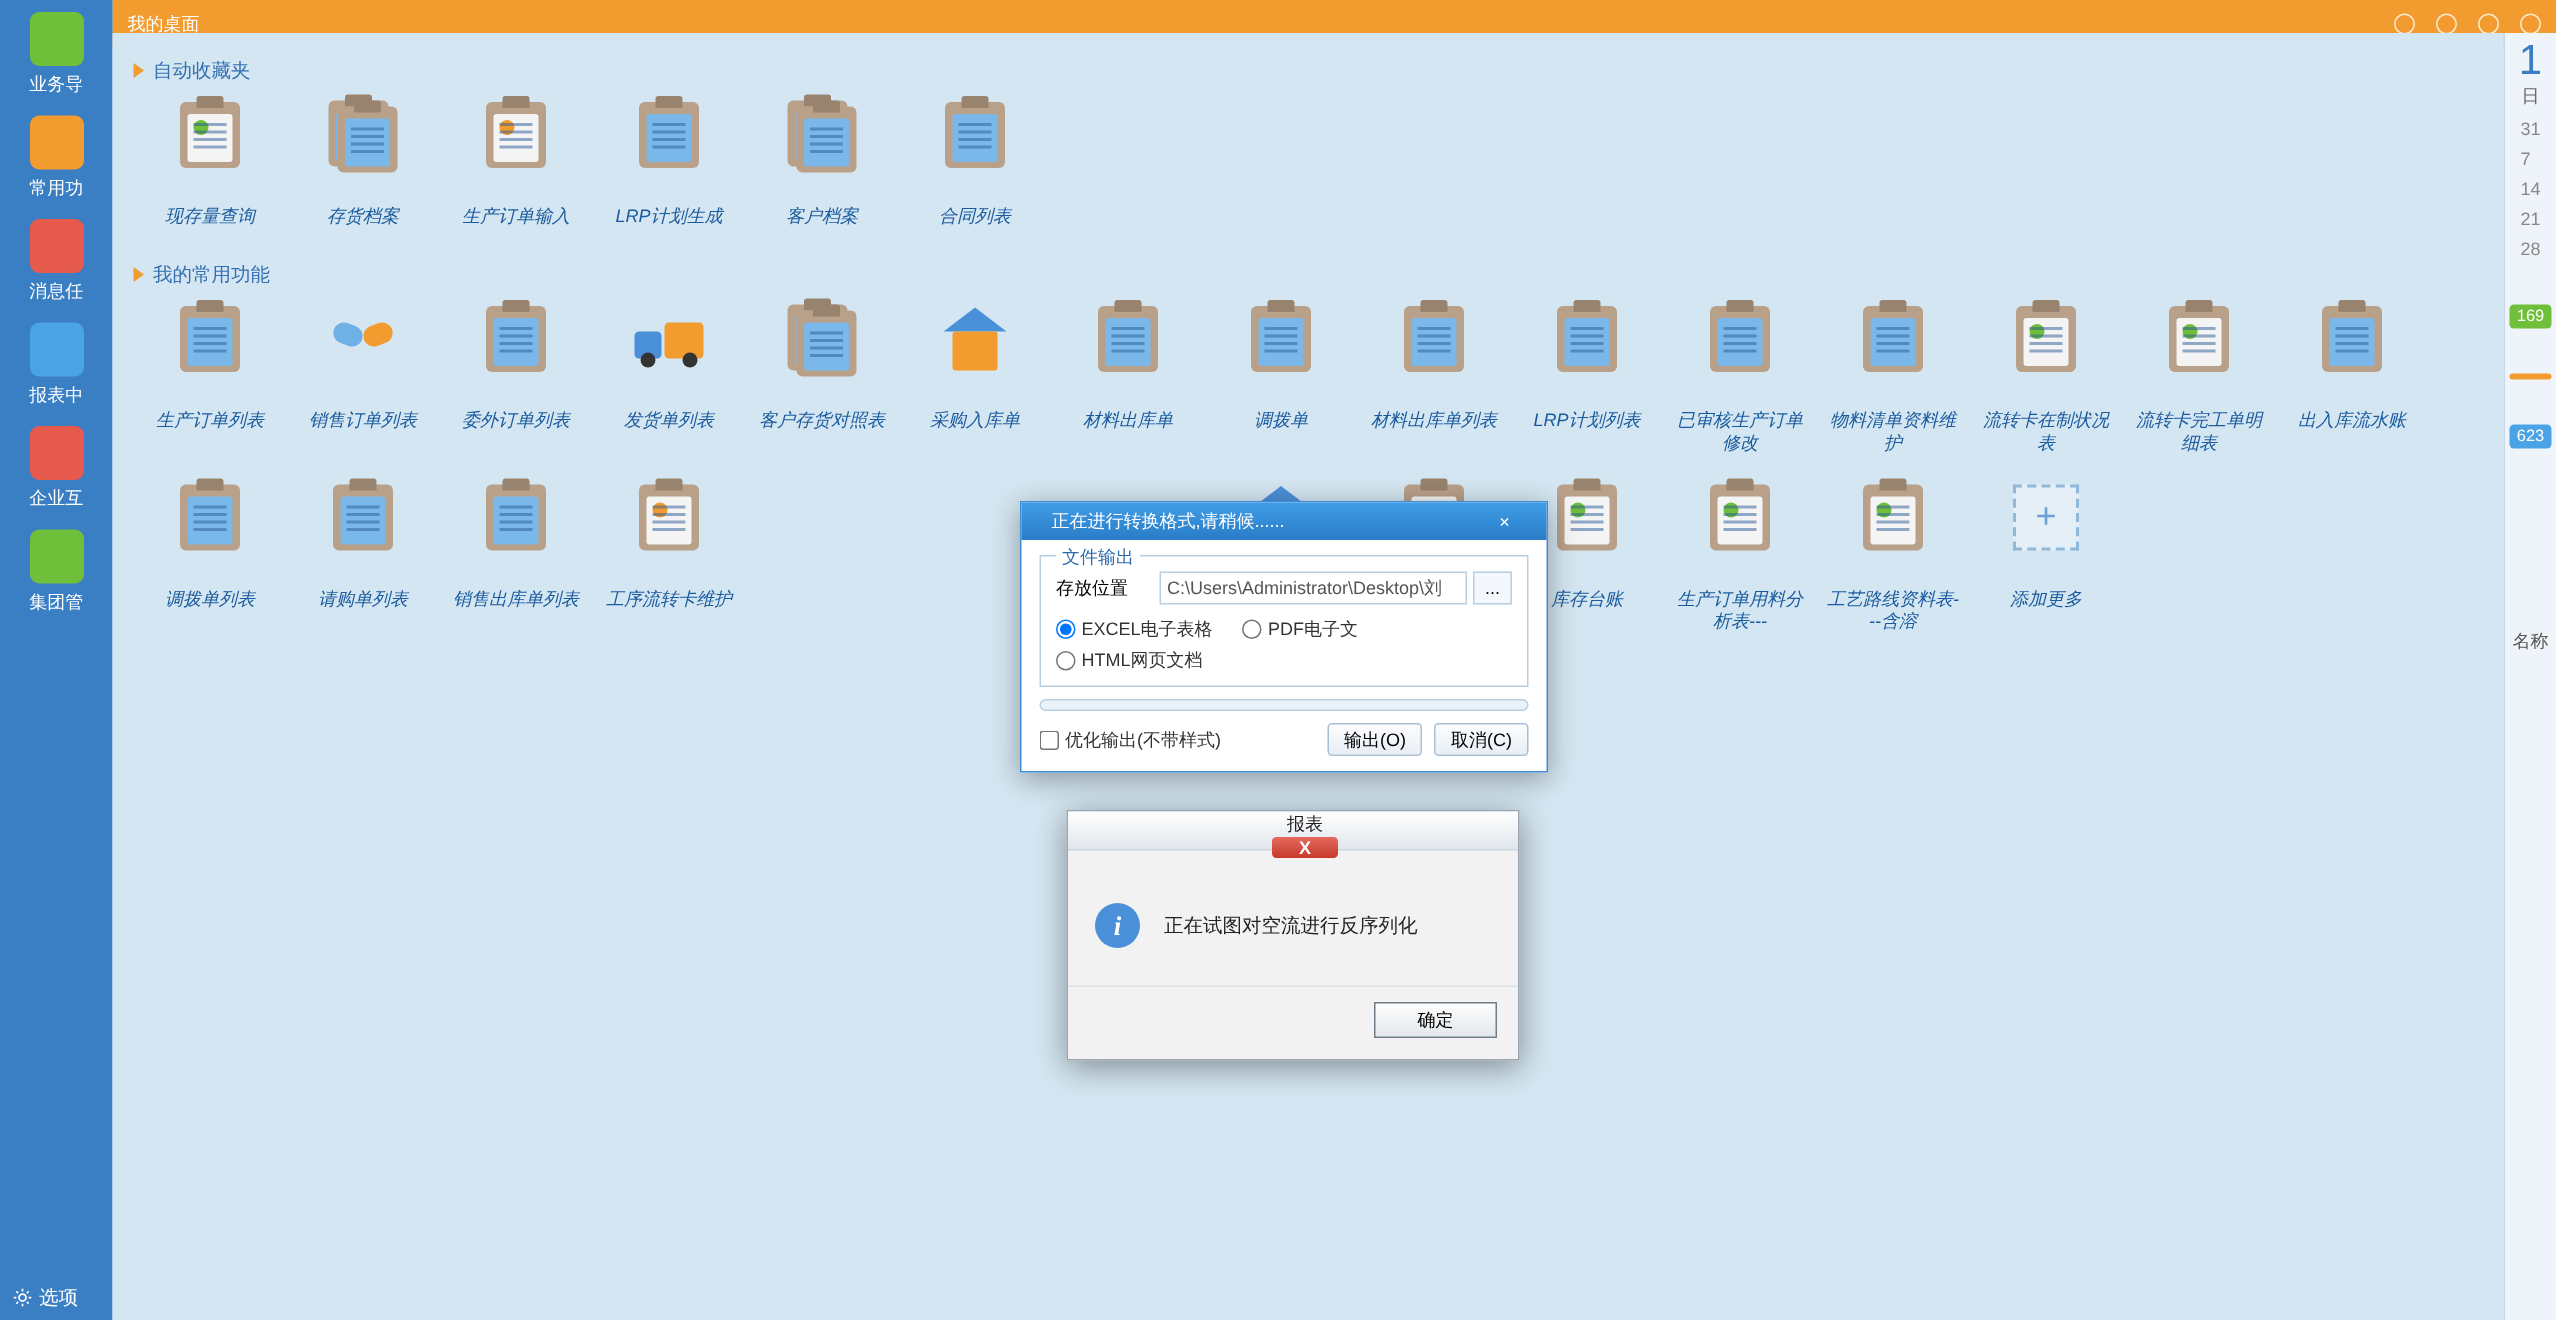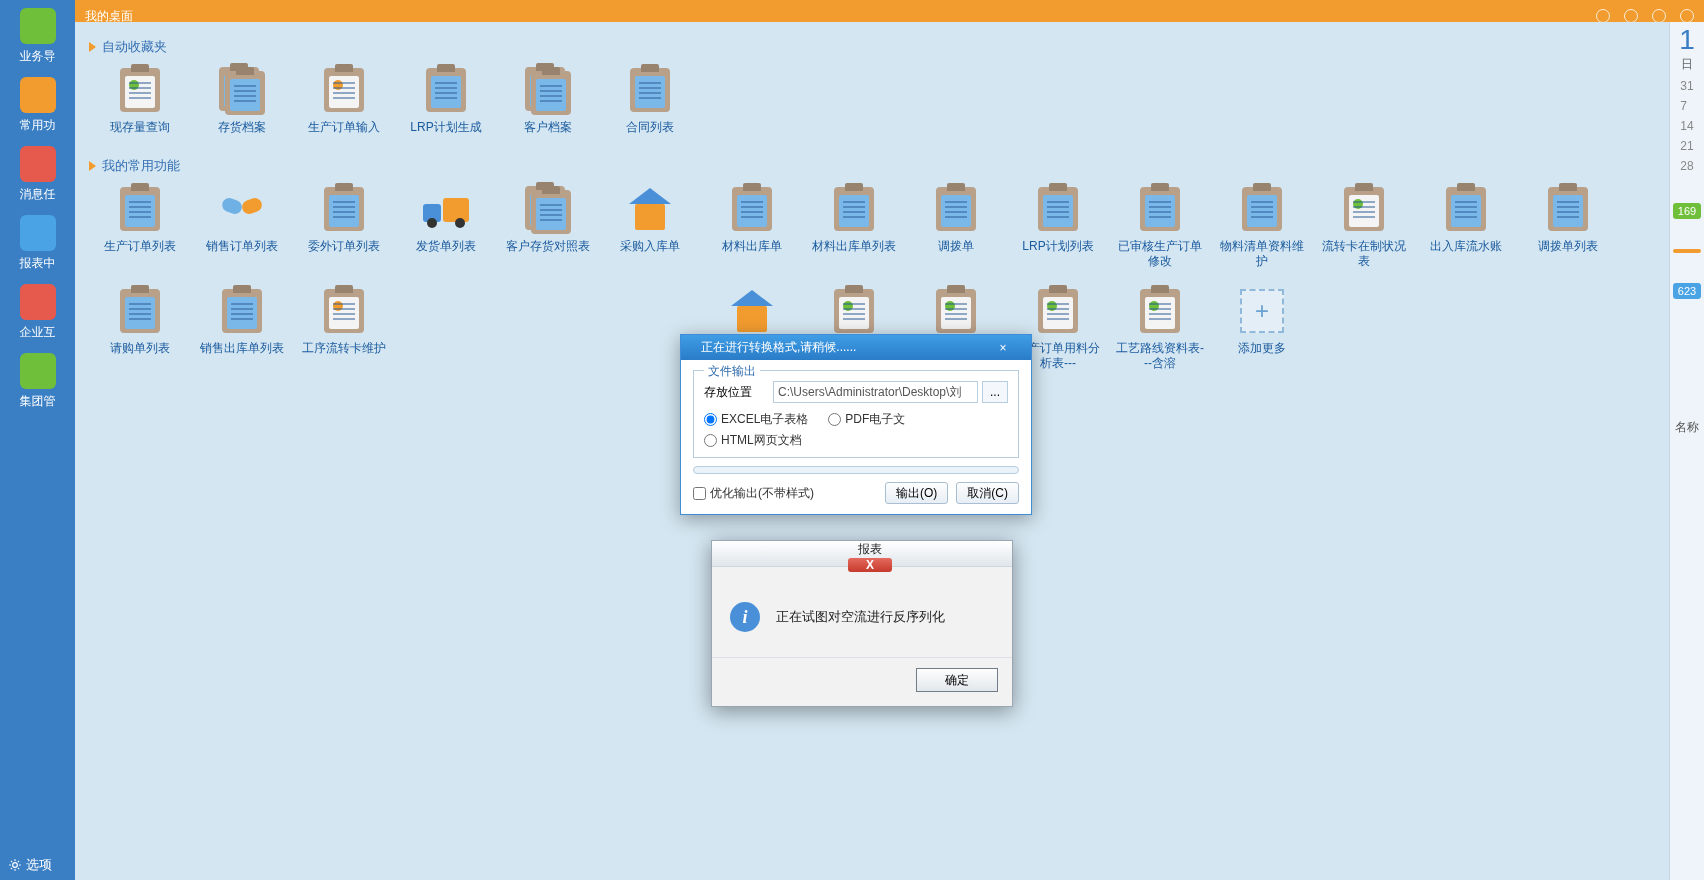--- a/index.html
+++ b/index.html
@@ -18,21 +18,21 @@
 .topbar-right { display:flex; gap:14px; align-items:center; }
 .tbr-icon { width:14px; height:14px; border:1px solid rgba(255,255,255,.8); border-radius:50%; }
 
 
 .main { position:absolute; left:75px; top:22px; right:35px; bottom:0; background:#d4e6f1; padding:12px 14px; overflow:hidden; }
 .section-hdr { display:flex; align-items:center; gap:6px; color:#3570b4; font-size:13px; margin:4px 0 10px; cursor:pointer; }
 .tri { width:0; height:0; border-top:5px solid transparent; border-bottom:5px solid transparent; border-left:7px solid #f29c2f; }
 .grid { display:flex; flex-wrap:wrap; gap:0; }
 .tile { width:102px; display:flex; flex-direction:column; align-items:center; margin:0 0 18px; cursor:pointer; }
 .tile .ic { width:48px; height:48px; display:flex; align-items:center; justify-content:center; }
-.tile .lbl { color:#1a5a9e; font-size:12px; text-align:center; margin-top:6px; line-height:1.25; max-width:88px; }
+.tile .lbl { color:#1a5a9e; font-size:12px; text-align:center; margin-top:23px; line-height:1.25; max-width:88px;font-style:italic; }
 .add-box { width:44px; height:44px; border:2px dashed #8fb8db; display:flex; align-items:center; justify-content:center; color:#6aa0d2; font-size:24px; background:#e3eef7; }
 
 
 .clip { width:40px; height:44px; position:relative; }
 .clip .back { position:absolute; inset:0; background:#b9a089; border-radius:4px; }
 .clip .tab { position:absolute; top:-4px; left:50%; transform:translateX(-50%); width:18px; height:8px; background:#98836f; border-radius:2px 2px 0 0; }
 .clip .page { position:absolute; left:5px; right:5px; top:8px; bottom:4px; border-radius:2px; }
 .pg-blue { background:#7ab8ea; }
 .pg-white { background:#f4f4f4; }
 .clip .lines { position:absolute; left:9px; right:9px; top:14px; display:flex; flex-direction:column; gap:3px; }
@@ -395,52 +395,52 @@
             <div class="tab"></div>
             <div class="page pg-blue"></div>
             <div class="lines">
               <span></span>
               <span></span>
               <span></span>
               <span></span>
             </div>
           </div>
         </div>
+        <div class="lbl">调拨单</div>
+      </div>
+      <div class="tile">
+        <div class="ic">
+          <div class="clip">
+            <div class="back"></div>
+            <div class="tab"></div>
+            <div class="page pg-blue"></div>
+            <div class="lines">
+              <span></span>
+              <span></span>
+              <span></span>
+              <span></span>
+            </div>
+          </div>
+        </div>
         <div class="lbl">材料出库单列表</div>
       </div>
       <div class="tile">
         <div class="ic">
           <div class="clip">
             <div class="back"></div>
             <div class="tab"></div>
             <div class="page pg-blue"></div>
             <div class="lines">
               <span></span>
               <span></span>
               <span></span>
               <span></span>
             </div>
           </div>
         </div>
-        <div class="lbl">调拨单</div>
-      </div>
-      <div class="tile">
-        <div class="ic">
-          <div class="clip">
-            <div class="back"></div>
-            <div class="tab"></div>
-            <div class="page pg-blue"></div>
-            <div class="lines">
-              <span></span>
-              <span></span>
-              <span></span>
-              <span></span>
-            </div>
-          </div>
-        </div>
         <div class="lbl">LRP计划列表</div>
       </div>
       <div class="tile">
         <div class="ic">
           <div class="clip">
             <div class="back"></div>
             <div class="tab"></div>
             <div class="page pg-blue"></div>
             <div class="lines">
               <span></span>
@@ -477,20 +477,37 @@
             <div class="dot dot-green"></div>
             <div class="lines">
               <span></span>
               <span></span>
               <span></span>
               <span></span>
             </div>
           </div>
         </div>
         <div class="lbl">流转卡在制状况表</div>
+      </div>
+      <div class="tile">
+        <div class="ic">
+          <div class="clip">
+            <div class="back"></div>
+            <div class="tab"></div>
+            <div class="page pg-white"></div>
+            <div class="dot dot-green"></div>
+            <div class="lines">
+              <span></span>
+              <span></span>
+              <span></span>
+              <span></span>
+            </div>
+          </div>
+        </div>
+        <div class="lbl">流转卡完工单明细表</div>
       </div>
       <div class="tile">
         <div class="ic">
           <div class="clip">
             <div class="back"></div>
             <div class="tab"></div>
             <div class="page pg-blue"></div>
             <div class="lines">
               <span></span>
               <span></span>

